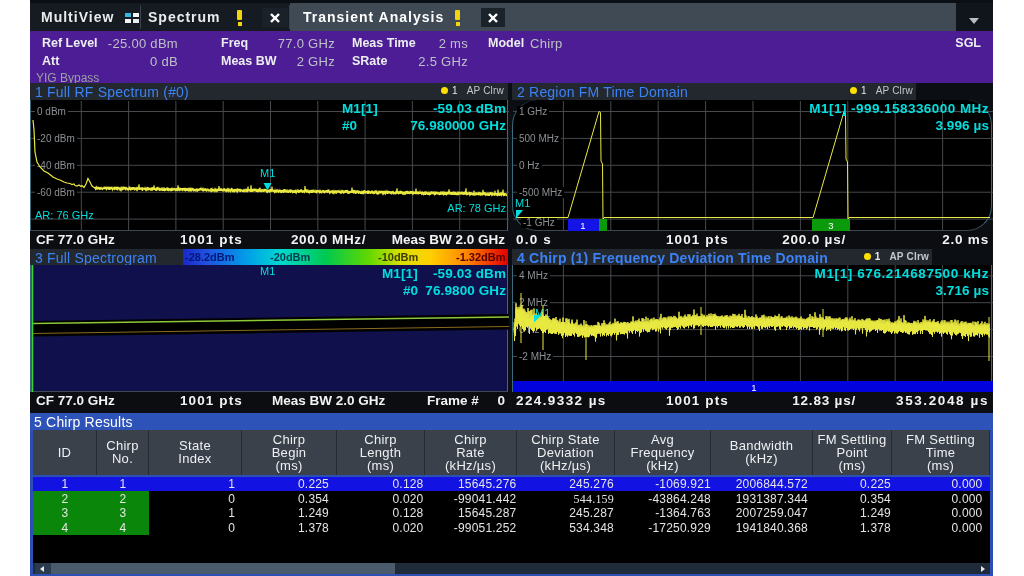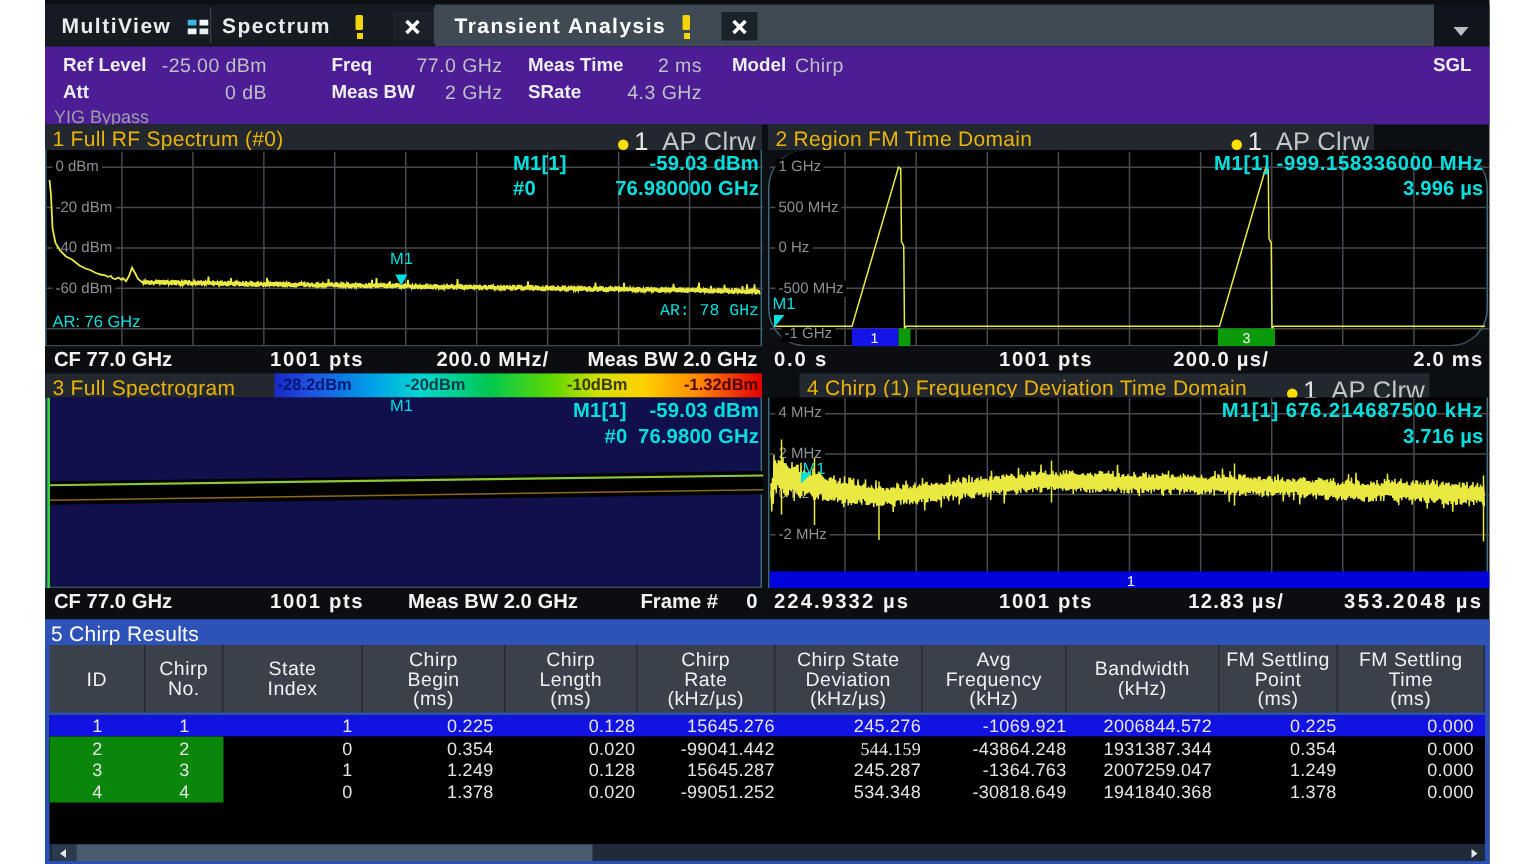--- a/index.html
+++ b/index.html
@@ -13,22 +13,22 @@
 .bang b { position:absolute; left:0; top:0; width:5px; height:9.5px; background:#f2d50a; border-radius:1px; }
 .bang i { position:absolute; left:0.5px; top:12px; width:4px; height:3.5px; background:#f2d50a; }
 .xbox { position:absolute; top:5px; width:26px; height:19px; background:#1a2128; }
 .xbox svg { position:absolute; left:50%; top:50%; margin-left:-5px; margin-top:-5px; }
 
 #hdr { position:absolute; left:0; top:31px; width:963px; height:52px; background:#4c1d95; }
 .hl { font-size:12.5px; font-weight:bold; color:#eceef0; }
 .hv { font-size:13px; color:#bdc1c5; letter-spacing:0.3px; }
 
 .ptitle { position:absolute; height:16px; background:#23282e; }
-.ptt { position:absolute; left:5px; top:1px; font-size:14px; color:#eab308; letter-spacing:0.2px; }
-.trc { position:absolute; top:2px; font-size:17px; color:#c3c7cb; letter-spacing:0.2px; }
+.ptt { position:absolute; left:5px; top:1px; font-size:14px; color:#3b82f6; letter-spacing:0.2px; }
+.trc { position:absolute; top:2px; font-size:10px; color:#c3c7cb; letter-spacing:0.2px; }
 .trc .dot { display:inline-block; width:7px; height:7px; border-radius:50%; background:#ffe000; margin-right:4px; }
 .trc .one { color:#e8e8e8; margin-right:9px; }
 .graph { position:absolute; background:#000; border-left:1px solid #3a6a7c; border-right:1px solid #3a6a7c; border-bottom:1px solid #3d4a52; }
 .pfoot { position:absolute; height:16px; background:#0b0d10; }
 .pf { position:absolute; top:1px; font-size:13.5px; font-weight:bold; color:#f2f2f2; }
 .ylab { position:absolute; font-size:10px; color:#8b9094; background:#000; padding:0 2px; }
 .cy { position:absolute; font-size:13.5px; font-weight:bold; color:#00dfdf; letter-spacing:0.1px; }
 .cys { position:absolute; font-size:11px; color:#00dfdf; }
 
 #tblsec { position:absolute; left:0; top:413px; width:963px; height:163px; background:#2b4fb2; }
@@ -89,21 +89,21 @@
   <div class="abs hl" style="left:322px;top:5px;">Meas Time</div>
   <div class="abs hv" style="left:300px;top:5px;width:138px;text-align:right;">2 ms</div>
   <div class="abs hl" style="left:458px;top:5px;">Model</div>
   <div class="abs hv" style="left:500px;top:5px;">Chirp</div>
   <div class="abs hl" style="left:0;top:5px;width:951px;text-align:right;">SGL</div>
   <div class="abs hl" style="left:12px;top:23px;">Att</div>
   <div class="abs hv" style="left:0;top:23px;width:148px;text-align:right;">0 dB</div>
   <div class="abs hl" style="left:191px;top:23px;">Meas BW</div>
   <div class="abs hv" style="left:160px;top:23px;width:145px;text-align:right;">2 GHz</div>
   <div class="abs hl" style="left:322px;top:23px;">SRate</div>
-  <div class="abs hv" style="left:300px;top:23px;width:138px;text-align:right;">4.3 GHz</div>
+  <div class="abs hv" style="left:300px;top:23px;width:138px;text-align:right;">2.5 GHz</div>
   <div class="abs" style="left:6px;top:39.5px;font-size:12px;color:#9b9fa4;">YIG Bypass</div>
 </div>
 
 <div class="ptitle" style="left:0;top:83px;width:478px;height:17px;">
   <div class="ptt">1 Full RF Spectrum (#0)</div>
   <div class="trc" style="right:4px;"><span class="dot"></span><span class="one">1</span>AP Clrw</div>
 </div>
 <div class="graph" style="left:0;top:100px;width:478px;height:131px;">
   <svg width="478" height="130" style="position:absolute;left:0;top:1px;">
     <line x1="50.3" y1="0" x2="50.3" y2="130" stroke="#46494d" stroke-width="1"></line>
@@ -128,21 +128,21 @@
   <svg width="478" height="130" style="position:absolute;left:0;top:1px;">
     <polyline points="2,19 3,29 4,51 6,61 9,66 13,70 17,72 22,76 26,78 29,79 33,81 36,82 39,82.5 41,83.5 43,83 44,84.5 46,85 48,84 50,85.5 51,84.5 53,86.5 55,83 57,77.5 59,81 61,85 63,86.5 64,87.3 64,86.1 64.5,88 65,86.5 65.5,88.5 66,86.6 66.5,88.5 67,86 67.5,88 68,86 68.5,88.9 69,86.4 69.5,88.7 70,85.8 70.5,88.4 71,86.7 71.5,89 72,86.5 72.5,88.1 73,85.5 73.5,88.2 74,85.8 74.5,88.4 75,86.7 75.5,88.1 76,85.8 76.5,88.5 77,85.9 77.5,88.6 78,85.6 78.5,88.9 79,86 79.5,88.7 80,85.8 80.5,88.4 81,86.7 81.5,88.6 82,86.7 82.5,88.7 83,85.9 83.5,89.1 84,85.6 84.5,88.5 85,86 85.5,88.9 86,85.7 86.5,89.3 87,86 87.5,88.2 88,86 88.5,89.4 89,86.6 89.5,88.7 90,87 90.5,88.8 91,86.9 91.5,88.3 92,86.9 92.5,88.6 93,85.7 93.5,88.4 94,86.2 94.5,89.4 95,85.8 95.5,88.6 96,86.6 96.5,89.4 97,86.9 97.5,88.5 98,86.8 98.5,88.9 99,86.8 99.5,88.4 100,86.6 100.5,89.1 101,86.1 101.5,89 102,86.2 102.5,88.5 103,86 103.5,89.5 104,86.6 104.5,88.9 105,86.3 105.5,88.5 106,87 106.5,88.7 107,87.2 107.5,88.5 108,83.4 108.5,88.9 109,86.4 109.5,88.7 110,86.8 110.5,89 111,86 111.5,89.8 112,86.6 112.5,88.7 113,86.8 113.5,88.9 114,87.1 114.5,88.6 115,86.6 115.5,88.8 116,87.4 116.5,89.3 117,86.1 117.5,89.5 118,86.9 118.5,88.8 119,86.6 119.5,89.6 120,87.1 120.5,89.7 121,86.2 121.5,89.7 122,86.4 122.5,89 123,84.4 123.5,88.8 124,87.1 124.5,89.6 125,86.9 125.5,89.9 126,86.1 126.5,89.2 127,87.2 127.5,89 128,86.6 128.5,89.9 129,86.9 129.5,89.6 130,87.5 130.5,89.6 131,86.4 131.5,89.8 132,87.4 132.5,89.8 133,86.4 133.5,90.1 134,87.1 134.5,90 135,87.4 135.5,89.1 136,86.3 136.5,89.9 137,86.5 137.5,90.1 138,87.2 138.5,89.6 139,87.7 139.5,90.2 140,87 140.5,90.1 141,86.5 141.5,90 142,87.4 142.5,89.4 143,86.9 143.5,89.3 144,87.6 144.5,90.2 145,87.2 145.5,89.8 146,87.2 146.5,90.2 147,84.2 147.5,89.7 148,87.6 148.5,89.1 149,87.7 149.5,89.7 150,87.1 150.5,89.5 151,87.1 151.5,90.1 152,87.1 152.5,89.5 153,86.8 153.5,89.8 154,86.8 154.5,90.3 155,87.1 155.5,89.8 156,87 156.5,89.8 157,87.3 157.5,90.4 158,86.7 158.5,90.4 159,87.2 159.5,90.4 160,87.9 160.5,89.4 161,88 161.5,89.6 162,87.1 162.5,90.3 163,87.9 163.5,90.2 164,87.9 164.5,90.4 165,87.8 165.5,90.5 166,87.4 166.5,90.6 167,87.9 167.5,89.9 168,87.7 168.5,89.6 169,87.1 169.5,89.4 170,87.6 170.5,89.4 171,87.3 171.5,90.1 172,86.7 172.5,90.4 173,88.1 173.5,89.8 174,87.1 174.5,89.8 175,87.7 175.5,90.6 176,87.9 176.5,89.7 177,87.5 177.5,90.4 178,88.3 178.5,90.4 179,88.3 179.5,90.7 180,87.2 180.5,89.7 181,88.3 181.5,90.7 182,87.9 182.5,90.3 183,88 183.5,89.8 184,88.1 184.5,89.8 185,88.4 185.5,89.9 186,88 186.5,90.6 187,87.7 187.5,89.9 188,85 188.5,90 189,87.7 189.5,89.9 190,87.1 190.5,89.9 191,87.9 191.5,90.3 192,88 192.5,90.4 193,87.1 193.5,90.2 194,87.5 194.5,90.6 195,88.1 195.5,89.9 196,88.5 196.5,90.7 197,88.4 197.5,89.9 198,87.3 198.5,90.7 199,88.3 199.5,90.2 200,88.4 200.5,90.4 201,87.2 201.5,91.1 202,88.3 202.5,91.1 203,88.2 203.5,89.9 204,88 204.5,90.6 205,88 205.5,90 206,88.6 206.5,90.5 207,88.8 207.5,90.4 208,87.9 208.5,90.6 209,87.8 209.5,90.9 210,88.2 210.5,90.4 211,88.6 211.5,90.9 212,88.8 212.5,91.1 213,87.9 213.5,91 214,88.7 214.5,90.7 215,87.6 215.5,91.1 216,88 216.5,91.2 217,85.6 217.5,90.4 218,88.4 218.5,90.3 219,88.1 219.5,90.9 220,84.3 220.5,90.8 221,87.9 221.5,90.8 222,88 222.5,90.3 223,88.6 223.5,90.3 224,87.9 224.5,90.5 225,87.6 225.5,90.9 226,88.3 226.5,91.1 227,88.1 227.5,91.1 228,88.9 228.5,90.6 229,86.5 229.5,91 230,88.7 230.5,91.2 231,88.1 231.5,90.7 232,88.5 232.5,90.9 233,87.8 233.5,90.6 234,87.8 234.5,90.4 235,88 235.5,91.6 236,88.8 236.5,90.7 237,88.9 237.5,91.1 238,88.5 238.5,91.6 239,88 239.5,91.1 240,88.2 240.5,90.8 241,85.6 241.5,90.5 242,88.6 242.5,90.9 243,88.8 243.5,90.9 244,89.3 244.5,91.5 245,89.2 245.5,91.7 246,88 246.5,90.9 247,88.8 247.5,91.8 248,88.9 248.5,91.1 249,89.3 249.5,90.7 250,89 250.5,91.8 251,89 251.5,91.3 252,88.9 252.5,91.8 253,88.2 253.5,91.4 254,88.1 254.5,91.4 255,89.4 255.5,91.6 256,88.4 256.5,91.5 257,89.5 257.5,91.9 258,88.8 258.5,91.2 259,88.4 259.5,92 260,88.6 260.5,91.1 261,89 261.5,91 262,89.3 262.5,91.9 263,89.3 263.5,91.9 264,89 264.5,91 265,89.5 265.5,91.3 266,89.3 266.5,91.2 267,88.3 267.5,91.8 268,89.1 268.5,91.5 269,89.2 269.5,91 270,88.2 270.5,91.1 271,88.8 271.5,92 272,89.4 272.5,91.3 273,89.1 273.5,92.1 274,85 274.5,91 275,88.4 275.5,91.6 276,89.8 276.5,91.5 277,88.6 277.5,92.1 278,89.5 278.5,91.2 279,89.1 279.5,91.9 280,88.8 280.5,91.9 281,89.2 281.5,91.8 282,88.7 282.5,91.4 283,88.9 283.5,91.5 284,89.6 284.5,91.9 285,89.8 285.5,91.2 286,89.1 286.5,91.6 287,89.1 287.5,91.2 288,89.3 288.5,92.4 289,88.7 289.5,91.8 290,89.7 290.5,92.4 291,89.6 291.5,91.3 292,89 292.5,91.8 293,89.1 293.5,92.4 294,90 294.5,91.7 295,89.1 295.5,91.5 296,89 296.5,91.9 297,88.7 297.5,91.7 298,89.8 298.5,91.6 299,89.7 299.5,92.5 300,89.9 300.5,91.7 301,89.2 301.5,92.6 302,89.6 302.5,91.7 303,90 303.5,91.5 304,89.6 304.5,92.5 305,89.1 305.5,92.7 306,89.8 306.5,91.7 307,89.1 307.5,91.5 308,89.7 308.5,92 309,90.1 309.5,91.5 310,89.8 310.5,92.7 311,88.9 311.5,91.8 312,89.1 312.5,92.6 313,90.3 313.5,92.2 314,89 314.5,91.8 315,89 315.5,91.6 316,89.2 316.5,92.6 317,90.4 317.5,91.7 318,90.1 318.5,92.6 319,90 319.5,92 320,89.5 320.5,92 321,86.5 321.5,92 322,89.1 322.5,92.5 323,90.5 323.5,92 324,89.1 324.5,92.9 325,90.2 325.5,92.3 326,89.2 326.5,92 327,89.5 327.5,92.8 328,89.7 328.5,92.2 329,90.1 329.5,92.8 330,90.3 330.5,92.8 331,90.6 331.5,91.9 332,90.2 332.5,93.1 333,89.2 333.5,92.2 334,90.6 334.5,92.5 335,90 335.5,92.2 336,89.8 336.5,92.8 337,89.4 337.5,92.8 338,89.5 338.5,92.3 339,90.2 339.5,92.9 340,90.4 340.5,92.3 341,89.4 341.5,92.7 342,90.2 342.5,93.2 343,90.5 343.5,93 344,89.3 344.5,92.2 345,89.6 345.5,93.1 346,90.8 346.5,92.4 347,90.6 347.5,93.3 348,89.5 348.5,92.6 349,90.2 349.5,92.4 350,89.5 350.5,92.3 351,90 351.5,92.4 352,90.8 352.5,92.4 353,90.1 353.5,93 354,91 354.5,92.6 355,90.7 355.5,92.6 356,89.8 356.5,92.9 357,90.9 357.5,92.7 358,90.1 358.5,92.4 359,90 359.5,92.8 360,90.6 360.5,93.5 361,90.2 361.5,92.7 362,89.8 362.5,93.5 363,90.8 363.5,93.2 364,91.1 364.5,93.5 365,89.9 365.5,92.9 366,87.4 366.5,92.6 367,90.2 367.5,93.5 368,90.3 368.5,92.9 369,91 369.5,92.8 370,89.8 370.5,92.6 371,90 371.5,93.6 372,91.1 372.5,93.6 373,90.5 373.5,92.5 374,90.7 374.5,93.6 375,90.1 375.5,92.7 376,91 376.5,93 377,90.1 377.5,92.8 378,90.7 378.5,93.2 379,91.2 379.5,92.9 380,90 380.5,92.6 381,90.2 381.5,92.6 382,91.2 382.5,93.4 383,90.5 383.5,93 384,90.6 384.5,93.2 385,87.5 385.5,93.2 386,90.7 386.5,93 387,90.3 387.5,93.3 388,90.8 388.5,92.8 389,90.9 389.5,92.8 390,90.8 390.5,92.8 391,91.4 391.5,93.7 392,90.8 392.5,92.8 393,91 393.5,94 394,90.3 394.5,94 395,90.4 395.5,93 396,90.9 396.5,94 397,91.4 397.5,93.8 398,91.6 398.5,93.3 399,91.4 399.5,94 400,90.4 400.5,93.1 401,90.3 401.5,93.2 402,90.9 402.5,93.3 403,91.5 403.5,93.1 404,90.7 404.5,94 405,90.6 405.5,93.1 406,90.8 406.5,93.4 407,90.9 407.5,93.7 408,91.7 408.5,94.2 409,91.2 409.5,94 410,90.3 410.5,93.7 411,90.7 411.5,93.6 412,90.7 412.5,93.1 413,91.5 413.5,93.9 414,91 414.5,93.9 415,91.9 415.5,93.2 416,91 416.5,93.7 417,90.6 417.5,93.3 418,88.3 418.5,93.2 419,91.8 419.5,93.6 420,91.1 420.5,93.9 421,91.1 421.5,93.8 422,90.6 422.5,93.5 423,91.9 423.5,94 424,90.9 424.5,93.7 425,92.1 425.5,94.1 426,91.5 426.5,94.1 427,90.7 427.5,94.2 428,90.7 428.5,93.4 429,91.5 429.5,93.6 430,90.9 430.5,93.4 431,90.7 431.5,93.5 432,91.2 432.5,94 433,90.9 433.5,93.6 434,91.7 434.5,93.5 435,87.3 435.5,94.3 436,91.1 436.5,94 437,91.6 437.5,93.7 438,91.9 438.5,93.5 439,91.1 439.5,94.3 440,91.2 440.5,93.8 441,91.6 441.5,94.5 442,91.9 442.5,94.3 443,89.5 443.5,94.6 444,92 444.5,94.5 445,91.2 445.5,94 446,91.9 446.5,93.9 447,91.4 447.5,94.4 448,90.9 448.5,94.2 449,91.4 449.5,94.7 450,91.3 450.5,94.3 451,92.1 451.5,94.4 452,88.9 452.5,93.8 453,91.1 453.5,94.1 454,92.5 454.5,93.7 455,91.5 455.5,94.6 456,92.4 456.5,94.5 457,91.3 457.5,94.8 458,92.5 458.5,94.8 459,91.1 459.5,93.9 460,92.4 460.5,93.8 461,91.4 461.5,94.6 462,91.7 462.5,94.2 463,92.5 463.5,94.8 464,89.7 464.5,94.4 465,92.2 465.5,94.7 466,92.2 466.5,95.1 467,88.6 467.5,94.7 468,92 468.5,94.9 469,91.6 469.5,94.6 470,91.4 470.5,94 471,92.5 471.5,94 472,88.6 472.5,95.2 473,92 473.5,95 474,92 474.5,94.4 475,92.4 475.5,95.2" fill="none" stroke="#e9e942" stroke-width="1.2"></polyline>
     <polygon points="232.5,82 240.5,82 236.5,89.5" fill="#00dfdf"></polygon>
   </svg>
   <div class="cy" style="left:311px;top:1px;">M1[1]</div>
   <div class="cy" style="left:0;top:1px;width:475px;text-align:right;">-59.03 dBm</div>
   <div class="cy" style="left:311px;top:18px;">#0</div>
   <div class="cy" style="left:0;top:18px;width:475px;text-align:right;padding-left:27px;">76.980000 GHz</div>
   <div class="cys" style="left:229px;top:67px;">M1</div>
   <div class="cys" style="left:4px;top:109px;">AR: 76 GHz</div>
-  <div class="cys" style="left:0;top:102px;width:475px;text-align:right;font-family:Liberation Mono, monospace;">AR: 78 GHz</div>
+  <div class="cys" style="left:0;top:102px;width:475px;text-align:right;">AR: 78 GHz</div>
 </div>
 <div class="pfoot" style="left:0;top:231px;width:478px;">
   <div class="pf" style="left:6px;">CF 77.0 GHz</div>
   <div class="pf" style="left:150px;letter-spacing:1.1px;">1001 pts</div>
   <div class="pf" style="left:220px;width:116px;text-align:right;letter-spacing:0.6px;">200.0 MHz/</div>
   <div class="pf" style="left:0;width:475px;text-align:right;">Meas BW 2.0 GHz</div>
 </div>
 
 <div class="ptitle" style="left:482px;top:83px;width:404px;height:17px;padding-left:44px;">
   <div class="ptt">2 Region FM Time Domain</div>
@@ -211,21 +211,21 @@
   <div class="cy" style="left:0;top:18px;width:475px;text-align:right;">76.9800 GHz</div>
   <div class="cys" style="left:229px;top:0px;">M1</div>
 </div>
 <div class="pfoot" style="left:0;top:392px;width:478px;height:18px;">
   <div class="pf" style="left:6px;">CF 77.0 GHz</div>
   <div class="pf" style="left:150px;letter-spacing:1.1px;">1001 pts</div>
   <div class="pf" style="left:242px;">Meas BW 2.0 GHz</div>
   <div class="pf" style="left:0;width:475px;text-align:right;">Frame #&nbsp;&nbsp;&nbsp;&nbsp;&nbsp;0</div>
 </div>
 
-<div class="ptitle" style="left:503px;top:249px;width:420px;">
+<div class="ptitle" style="left:482px;top:249px;width:420px;font-weight:bold;">
   <div class="ptt">4 Chirp (1) Frequency Deviation Time Domain</div>
   <div class="trc" style="right:3px;"><span class="dot"></span><span class="one">1</span>AP Clrw</div>
 </div>
 <div class="graph" style="left:482px;top:265px;width:480px;height:127px;">
   <svg width="480" height="127" style="position:absolute;left:0;top:0;">
     <line x1="50.4" y1="0" x2="50.4" y2="127" stroke="#46494d" stroke-width="1"></line>
         <line x1="97.8" y1="0" x2="97.8" y2="127" stroke="#46494d" stroke-width="1"></line>
         <line x1="145.2" y1="0" x2="145.2" y2="127" stroke="#46494d" stroke-width="1"></line>
         <line x1="192.6" y1="0" x2="192.6" y2="127" stroke="#46494d" stroke-width="1"></line>
         <line x1="240" y1="0" x2="240" y2="127" stroke="#46494d" stroke-width="1"></line>
@@ -349,21 +349,21 @@
     </div>
     <div class="row" style="top:43.5px;background:#000000;">
       <div class="abs" style="left:0;top:0;width:116px;height:14.5px;background:#0a870a;"></div>
       <div class="cv" style="left:0;width:64px;text-align:center;">4</div>
       <div class="cv" style="left:64px;width:52px;text-align:center;">4</div>
       <div class="cv" style="left:0;width:202px;text-align:right;">0</div>
       <div class="cv" style="left:0;width:296px;text-align:right;">1.378</div>
       <div class="cv" style="left:0;width:390.5px;text-align:right;">0.020</div>
       <div class="cv" style="left:0;width:483.5px;text-align:right;">-99051.252</div>
       <div class="cv" style="left:0;width:581px;text-align:right;">534.348</div>
-      <div class="cv" style="left:0;width:678px;text-align:right;">-30818.649</div>
+      <div class="cv" style="left:0;width:678px;text-align:right;">-17250.929</div>
       <div class="cv" style="left:0;width:775px;text-align:right;">1941840.368</div>
       <div class="cv" style="left:0;width:858px;text-align:right;">1.378</div>
       <div class="cv" style="left:0;width:949.5px;text-align:right;">0.000</div>
     </div>
   </div>
   <div id="sbar">
     <div class="abs" style="left:2px;top:0;width:16px;height:10.5px;background:#2a3b4e;"></div>
     <div class="abs" style="left:7px;top:2.5px;width:0;height:0;border-top:3px solid transparent;border-bottom:3px solid transparent;border-right:4px solid #e8e8e8;"></div>
     <div class="abs" style="left:18px;top:0;width:344px;height:10.5px;background:#4a5b6d;"></div>
     <div class="abs" style="left:948px;top:2.5px;width:0;height:0;border-top:3px solid transparent;border-bottom:3px solid transparent;border-left:4px solid #e8e8e8;"></div>

